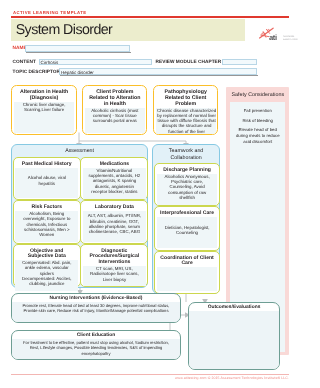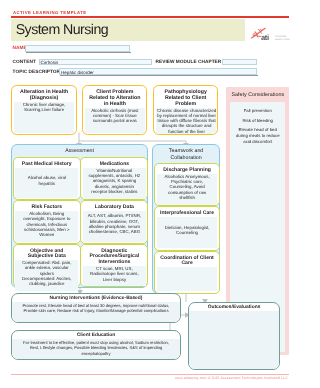--- a/index.html
+++ b/index.html
@@ -11,21 +11,21 @@
   
   .alt-label { position:absolute; left:13px; top:10.2px; font-size:4.3px; letter-spacing:0.42px;
                color:#e0392f; font-weight:bold; white-space:nowrap; }
   .top-rule { position:absolute; left:11px; top:16.4px; width:278px; height:1.5px;
               background:#e0392f; }
   .title-band { position:absolute; left:11px; top:19.4px; width:234px; height:22px;
                 background:#ecedcd; }
   .title-text { position:absolute; left:15.7px; top:22.1px; font-size:14.2px; font-weight:400;
                 color:#231f20; letter-spacing:-0.55px; white-space:nowrap; }
 
-  .logo { position:absolute; left:250px; top:22.6px; width:42px; height:18px; }
+  .logo { position:absolute; left:258px; top:22.6px; width:42px; height:18px; }
 
   
   .lbl { position:absolute; font-size:4.75px; font-weight:bold; letter-spacing:0.04px;
          white-space:nowrap; }
   .fbox { position:absolute; border:0.5px solid #b8d6e6; background:#f2f9fc; }
   .fval { position:absolute; font-size:4.5px; color:#231f20; white-space:nowrap; }
 
   .name-lbl  { left:12.6px; top:46.2px; color:#e0392f; }
   .name-box  { left:25px; top:45.4px;  width:105px; height:6.4px; }
   .name-shadow { position:absolute; left:26.3px; top:51.8px; width:105px; height:1.1px;
@@ -118,21 +118,21 @@
   .logo svg text { -webkit-font-smoothing:antialiased; }
 </style>
 </head>
 <body>
 
 <div id="page" data-name="system-disorder-template">
 
   <div class="alt-label" data-name="template-type-label">ACTIVE LEARNING TEMPLATE</div>
   <div class="top-rule" data-name="header-divider"></div>
   <div class="title-band" data-name="title-band"></div>
-  <div class="title-text" data-name="page-title">System Nursing</div>
+  <div class="title-text" data-name="page-title">System Disorder</div>
 
   <div class="logo" data-name="ati-logo">
     <svg viewBox="0 0 42 18" width="42" height="18" shape-rendering="geometricPrecision" text-rendering="geometricPrecision">
       <g data-name="ati-spark-mark" fill="none" stroke="#ea665f" stroke-linecap="round">
         <path d="M1.6 15.0 L15.1 5.2" stroke-width="1.25"></path>
         <path d="M2.8 12.1 L10.6 13.6" stroke-width="0.95"></path>
         <path d="M5.2 8.6 L7.9 14.2" stroke-width="0.9"></path>
         <path d="M8.4 6.3 L11.6 10.4" stroke-width="0.85"></path>
         <circle cx="5.4" cy="11.2" r="1.55" stroke-width="0.9"></circle>
         <circle cx="10.6" cy="7.4" r="0.95" stroke-width="0.8"></circle>

